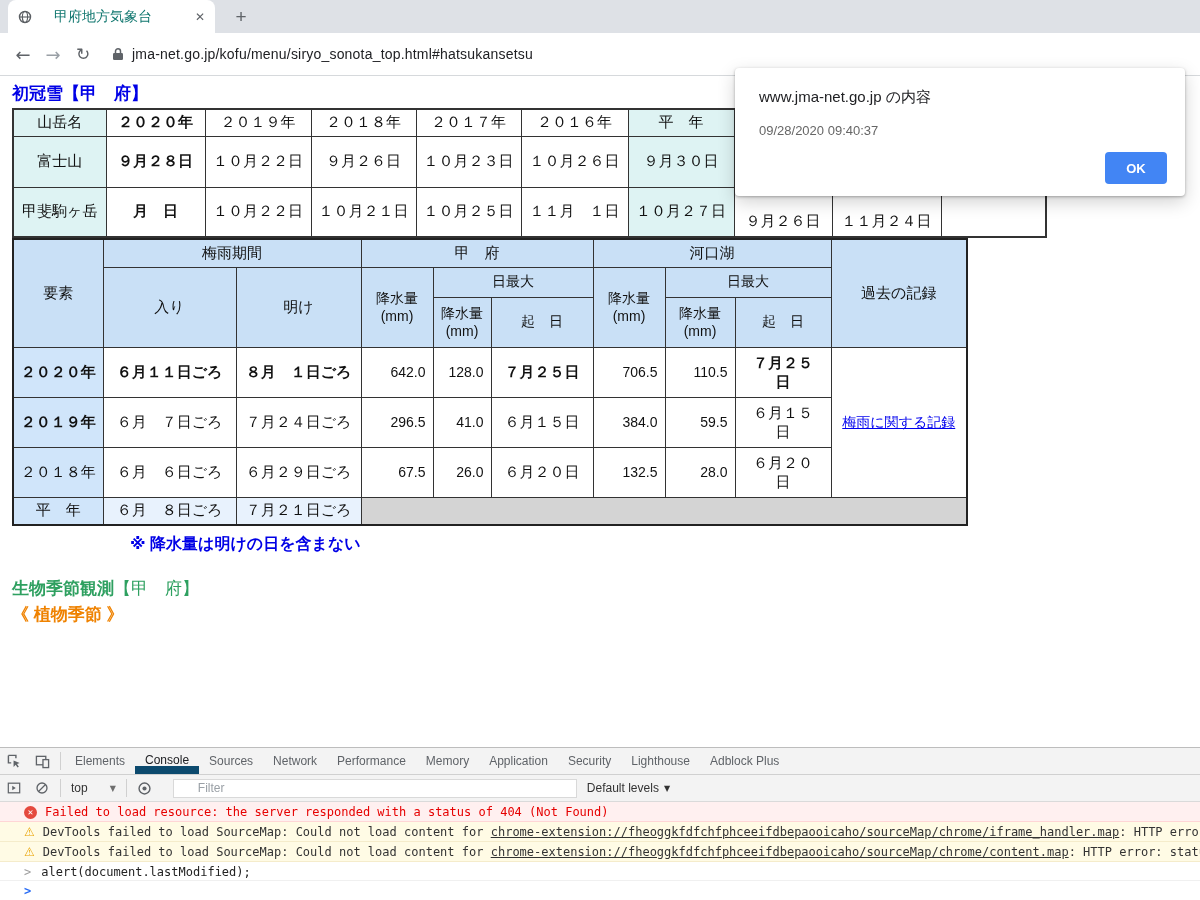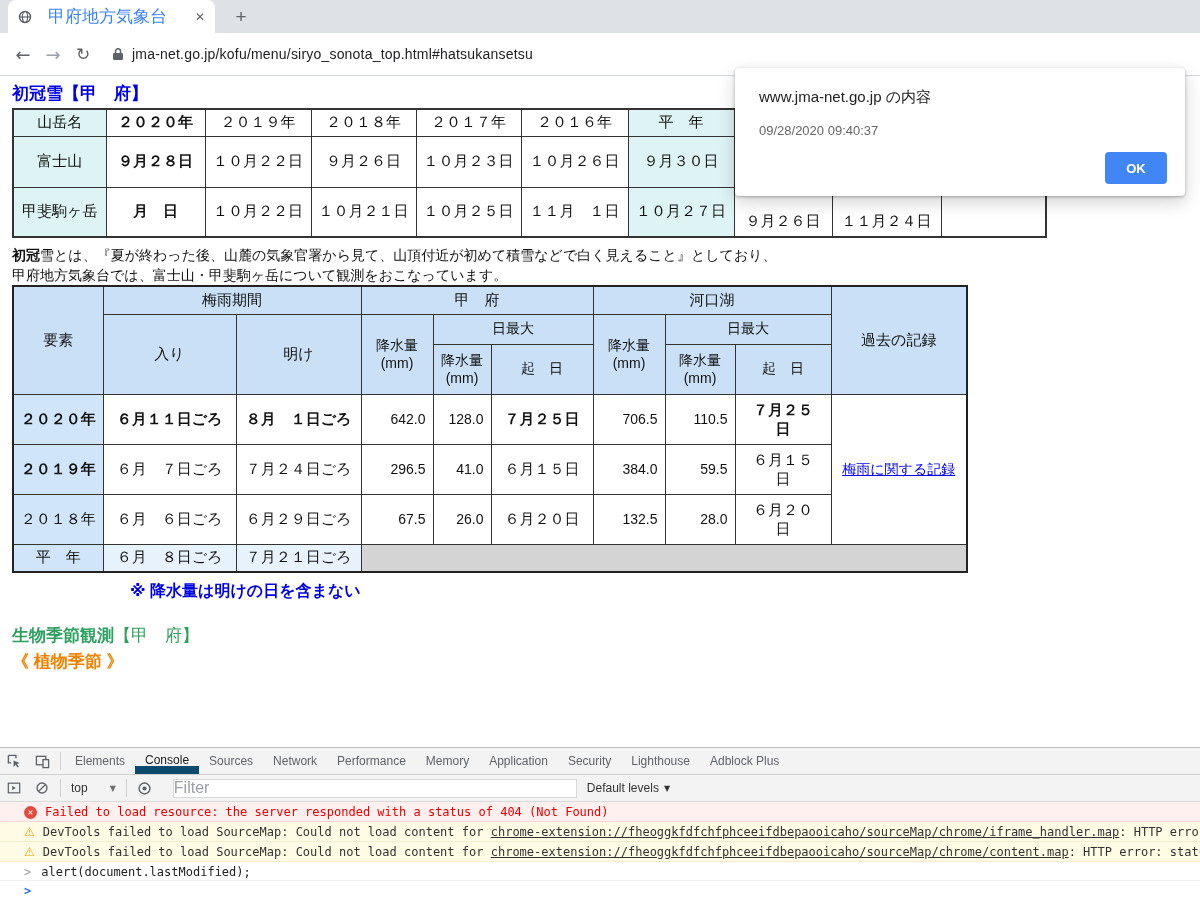--- a/index.html
+++ b/index.html
@@ -1,21 +1,21 @@
 <!DOCTYPE html>
 <html><head>
 <meta charset="utf-8">
 <style>
   * { margin:0; padding:0; box-sizing:border-box; }
   html,body { width:1200px; height:900px; font-family:"Liberation Sans","DejaVu Sans",sans-serif; background:#fff; overflow:hidden; position:relative; }
 
   
   .tabstrip { position:absolute; left:0; top:0; width:1200px; height:33px; background:#dee1e6; }
   .tab { position:absolute; left:8px; top:0; width:207px; height:33px; background:#fff; border-radius:8px 8px 0 0; display:flex; align-items:center; padding:0 8px 0 10px; }
-  .tab-title { font-size:17px; color:#3b82f6; flex:1; margin-left:16px; white-space:nowrap; overflow:hidden; }
+  .tab-title { font-size:14px; color:#0f766e; flex:1; margin-left:22px; white-space:nowrap; overflow:hidden; }
   .tab-close { color:#5f6368; font-size:12px; cursor:default; padding:0 2px; }
   .newtab { position:absolute; left:228px; top:4px; width:26px; height:26px; color:#5f6368; font-size:19px; text-align:center; line-height:25px; }
   .toolbar { position:absolute; left:0; top:33px; width:1200px; height:43px; background:#fff; border-bottom:1px solid #d6d9dc; display:flex; align-items:center; }
   .navbtn { font-size:18px; color:#5f6368; width:30px; text-align:center; font-family:"DejaVu Sans",sans-serif; }
   .navbtn.fwd { color:#9aa0a6; }
   .navbtn.reload { font-size:17px; }
   .lockicon { margin:0 8px 0 14px; display:inline-block; }
   .url { font-size:14px; color:#202124; letter-spacing:.2px; }
 
   
@@ -62,21 +62,21 @@
   
   .devtools { position:absolute; left:0; top:703px; width:1200px; height:238px; background:#fff; border-top:1px solid #bdbdbd; font-size:12px;margin-top:44px; }
   .dt-tabbar { height:27px; background:#f3f3f3; border-bottom:1px solid #d0d0d0; display:flex; align-items:center; color:#5f6368; }
   .dt-icon { width:28px; height:26px; display:flex; align-items:center; justify-content:center; }
   .dt-sep { width:1px; height:18px; background:#d0d0d0; margin:0 4px; }
   .dt-tab { padding:0 10px; height:26px; line-height:26px; color:#5f6368; }
   .dt-tab.active { color:#202124; border-bottom:8px solid #0c4a6e; line-height:24px; }
   .dt-toolbar { height:27px; background:#f3f3f3; border-bottom:1px solid #dadada; display:flex; align-items:center; color:#333; }
   .dd { display:flex; align-items:center; margin:0 6px; }
   .dd .caret { font-size:8px; color:#6e6e6e; margin-left:22px; font-family:"DejaVu Sans",sans-serif; }
-  .filter-input { width:404px; height:19px; border:1px solid #d9d9d9; font-size:16px; padding:0 0; margin-left:14px; color:#202124; }
+  .filter-input { width:404px; height:19px; border:1px solid #d9d9d9; font-size:12px; padding:0 24px; margin-left:14px; color:#202124; }
   .filter-input::placeholder { color:#9aa0a6; }
   .levels { margin-left:10px; display:flex; align-items:center; color:#333; }
   .levels .caret { font-size:8px; margin-left:5px; font-family:"DejaVu Sans",sans-serif; }
   .con { font-family:"DejaVu Sans Mono","Liberation Mono",monospace; font-size:12px; }
   .con-row { display:flex; align-items:flex-start; padding:3px 8px 2px 24px; white-space:nowrap; overflow:hidden; }
   .con-err { background:#fff0f0; border-bottom:1px solid #ffd6d6; color:#e60000; height:20px; }
   .con-warn { background:#fffbe5; border-bottom:1px solid #f5eccb; color:#333; height:20px; }
   .con-warn a { color:#333; text-decoration:underline; }
   .err-icon { display:inline-block; width:13px; height:13px; border-radius:50%; background:#e5493e; color:#fff; font-size:9px; line-height:13px; text-align:center; margin-right:8px; flex:none; margin-top:1px; }
   .err-icon::before { content:"\2715"; }
@@ -157,24 +157,20 @@
       <td>１０月２５日</td>
       <td>１１月　１日</td>
       <td class="cy">１０月２７日</td>
       <td class="bot">９月２６日</td>
       <td class="bot">１１月２４日</td>
       <td></td>
     </tr>
   </tbody>
     </table>
 
-  <div class="note-p">
-    <b>初冠</b><span>雪とは、『夏が終わった後、山麓の気象官署から見て、山頂付近が初めて積雪などで白く見えること』としており、</span><br>
-    <span>甲府地方気象台では、富士山・甲斐駒ヶ岳について観測をおこなっています。</span>
-  </div>
 
 
   <table class="t-rain">
     <tbody>
         <tr class="ra">
       <th class="big" rowspan="3" style="width:90px">要素</th>
       <th class="big" colspan="2">梅雨期間</th>
       <th class="big" colspan="3">甲　府</th>
       <th class="big" colspan="3">河口湖</th>
       <th class="big" rowspan="3" style="width:136px">過去の記録</th>

